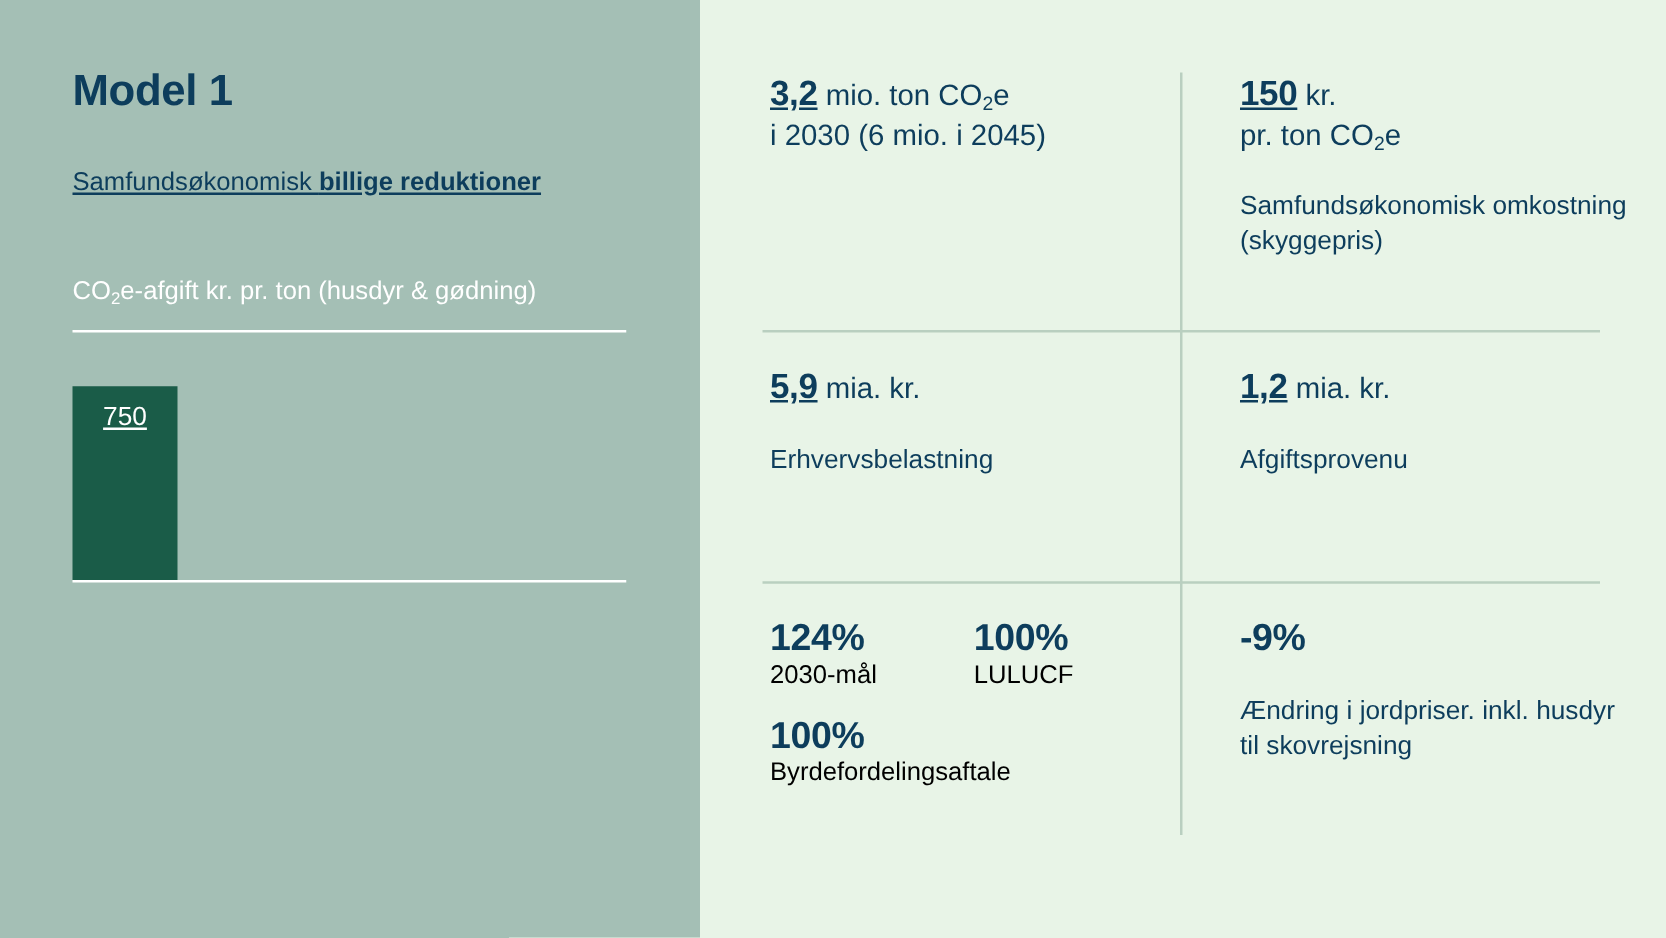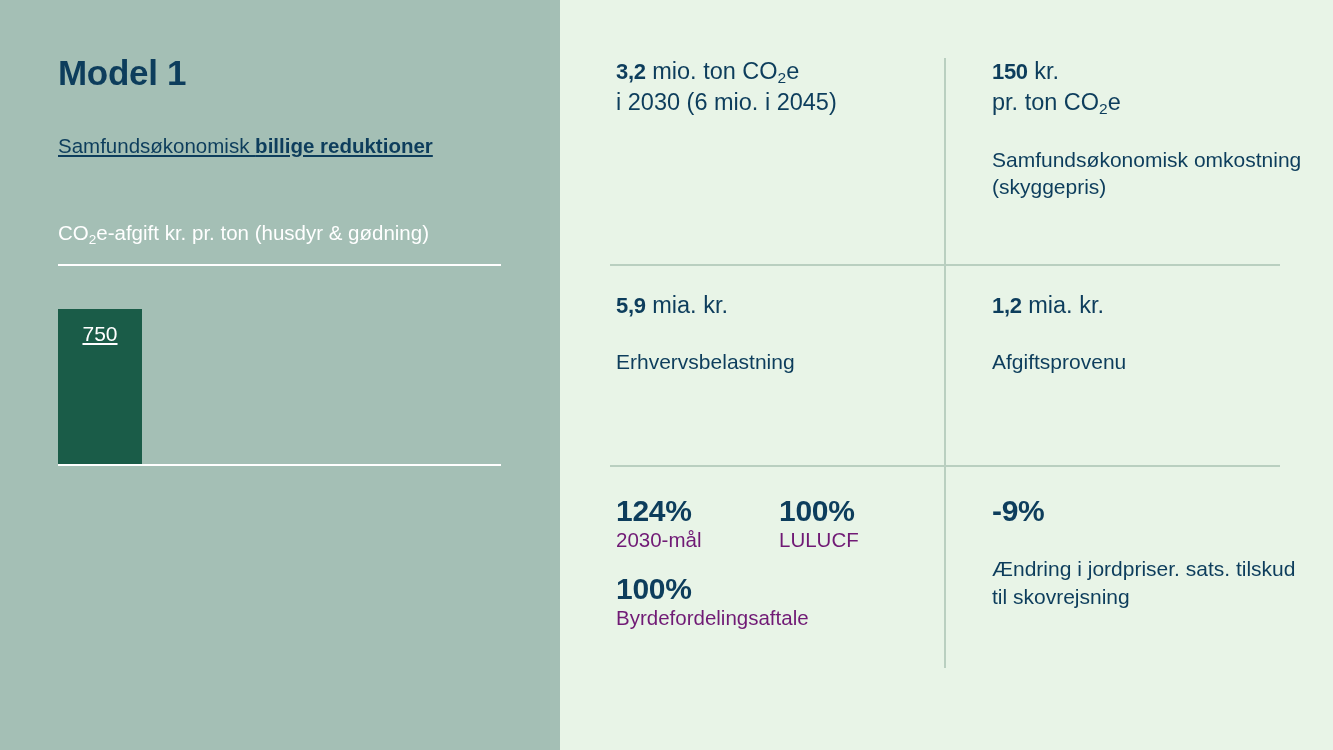--- a/index.html
+++ b/index.html
@@ -156,23 +156,24 @@
   .cell-d { left: 432px; top: 290px; width: 320px; }
   .cell-e { left: 56px; top: 494px; width: 350px; }
   .cell-f { left: 432px; top: 494px; width: 320px; }
 
   .stat-headline {
     font-size: 23.5px;
     line-height: 1.33;
     color: #0d3d5c;
   }
   .stat-headline .big {
-    font-size: 22px;
-    font-weight: bold;
-    letter-spacing: -0.3px;
+    font-size: 28px;
+    font-weight: bold;
+    letter-spacing: -0.3px;
+    text-decoration: underline;
   }
   .stat-headline sub {
     font-size: 0.66em;
     vertical-align: baseline;
     position: relative;
     bottom: -0.26em;
   }
   .stat-desc {
     margin-top: 27px;
     font-size: 21px;
@@ -192,21 +193,21 @@
   .pct-value {
     font-size: 30px;
     font-weight: bold;
     letter-spacing: -0.3px;
     line-height: 1.12;
     color: #0d3d5c;
   }
   .pct-label {
     font-size: 20.5px;
     line-height: 1.2;
-    color: #701a75;
+    color: #000000;
   }
   .pct-block-2 {
     margin-top: 20px;
   }
   .neg-value {
     font-size: 30px;
     font-weight: bold;
     letter-spacing: -0.3px;
     line-height: 1.12;
     color: #0d3d5c;
@@ -274,17 +275,17 @@
         </div>
       </div>
       <div class="pct-block-2">
         <div class="pct-value">100%</div>
         <div class="pct-label">Byrdefordelingsaftale</div>
       </div>
     </div>
 
     <div class="cell cell-f">
       <div class="neg-value">-9%</div>
-      <div class="stat-desc">Ændring i jordpriser. sats. tilskud til skovrejsning</div>
+      <div class="stat-desc">Ændring i jordpriser. inkl. husdyr til skovrejsning</div>
     </div>
 
   </div>
 </div>
 
 </body></html>

